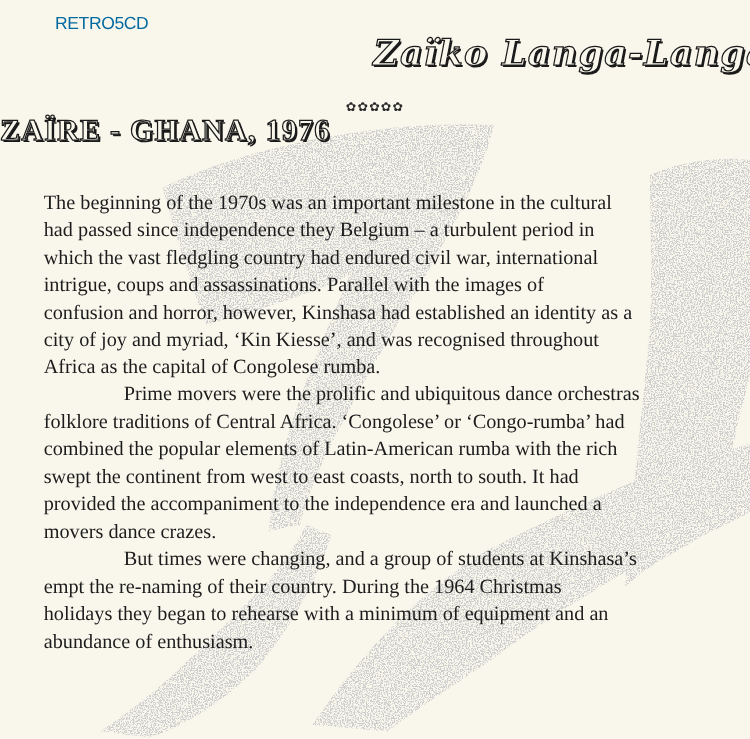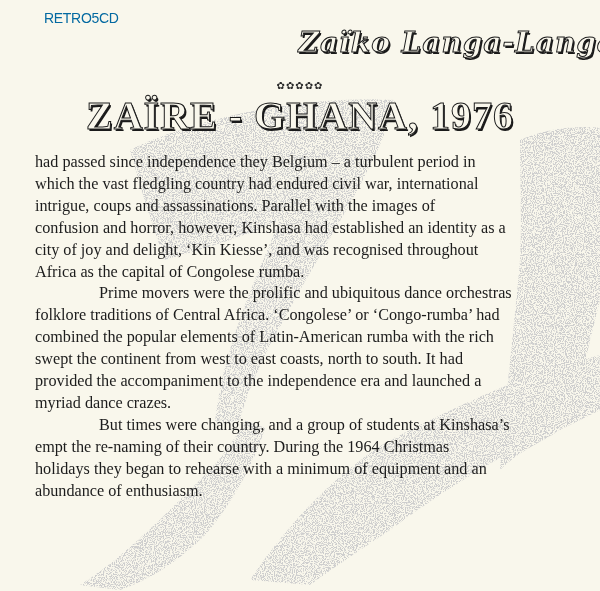--- a/index.html
+++ b/index.html
@@ -56,24 +56,24 @@
       font-size: 10px;
       letter-spacing: 1px;
       color: #2a2a2a;
       z-index: 2;
     }
     .subtitle {
       position: absolute;
       left: 0;
       width: 600px;
       top: 92px;
-      text-align: center;
+      text-align: left;
       font-family: "Liberation Serif", serif;
       font-weight: bold;
-      font-size: 40px;
+      font-size: 24px;
       color: #f9f7ec;
       -webkit-text-stroke: 1px #1a1a1a;
       text-shadow: 1.5px 1.5px 0 #1a1a1a;
       letter-spacing: 1px;
       z-index: 2;
     }
     .body-text {
       position: absolute;
       left: 35px;
       top: 152px;
@@ -117,29 +117,30 @@
     <path d="M80,585 C120,560 160,520 200,480 C220,460 235,440 245,420 L265,428 C255,460 235,500 205,535 C180,560 150,580 120,590 Z" fill="#000"></path>
   </g>
 </svg>
 
 <div class="catalog">RETRO5CD</div>
 <div class="artist">Zaïko  Langa-Langa</div>
 <div class="stars">✿✿✿✿✿</div>
 <div class="subtitle">ZAÏRE - GHANA, 1976</div>
 
 <div class="body-text">
+  <span class="line">The beginning of the 1970s was an important milestone in the cultural</span>
   <span class="line">had passed since independence they Belgium – a turbulent period in</span>
   <span class="line">which the vast fledgling country had endured civil war, international</span>
   <span class="line">intrigue, coups and assassinations. Parallel with the images of</span>
   <span class="line">confusion and horror, however, Kinshasa had established an identity as a</span>
-  <span class="line">city of joy and delight, ‘Kin Kiesse’, and was recognised throughout</span>
+  <span class="line">city of joy and myriad, ‘Kin Kiesse’, and was recognised throughout</span>
   <span class="line">Africa as the capital of Congolese rumba.</span>
   <span class="line indent">Prime movers were the prolific and ubiquitous dance orchestras</span>
   <span class="line">folklore traditions of Central Africa. ‘Congolese’ or ‘Congo-rumba’ had</span>
   <span class="line">combined the popular elements of Latin-American rumba with the rich</span>
   <span class="line">swept the continent from west to east coasts, north to south. It had</span>
   <span class="line">provided the accompaniment to the independence era and launched a</span>
-  <span class="line">myriad dance crazes.</span>
+  <span class="line">movers dance crazes.</span>
   <span class="line indent">But times were changing, and a group of students at Kinshasa’s</span>
   <span class="line">empt the re-naming of their country. During the 1964 Christmas</span>
   <span class="line">holidays they began to rehearse with a minimum of equipment and an</span>
   <span class="line">abundance of enthusiasm.</span>
 </div>
 
 </body></html>

